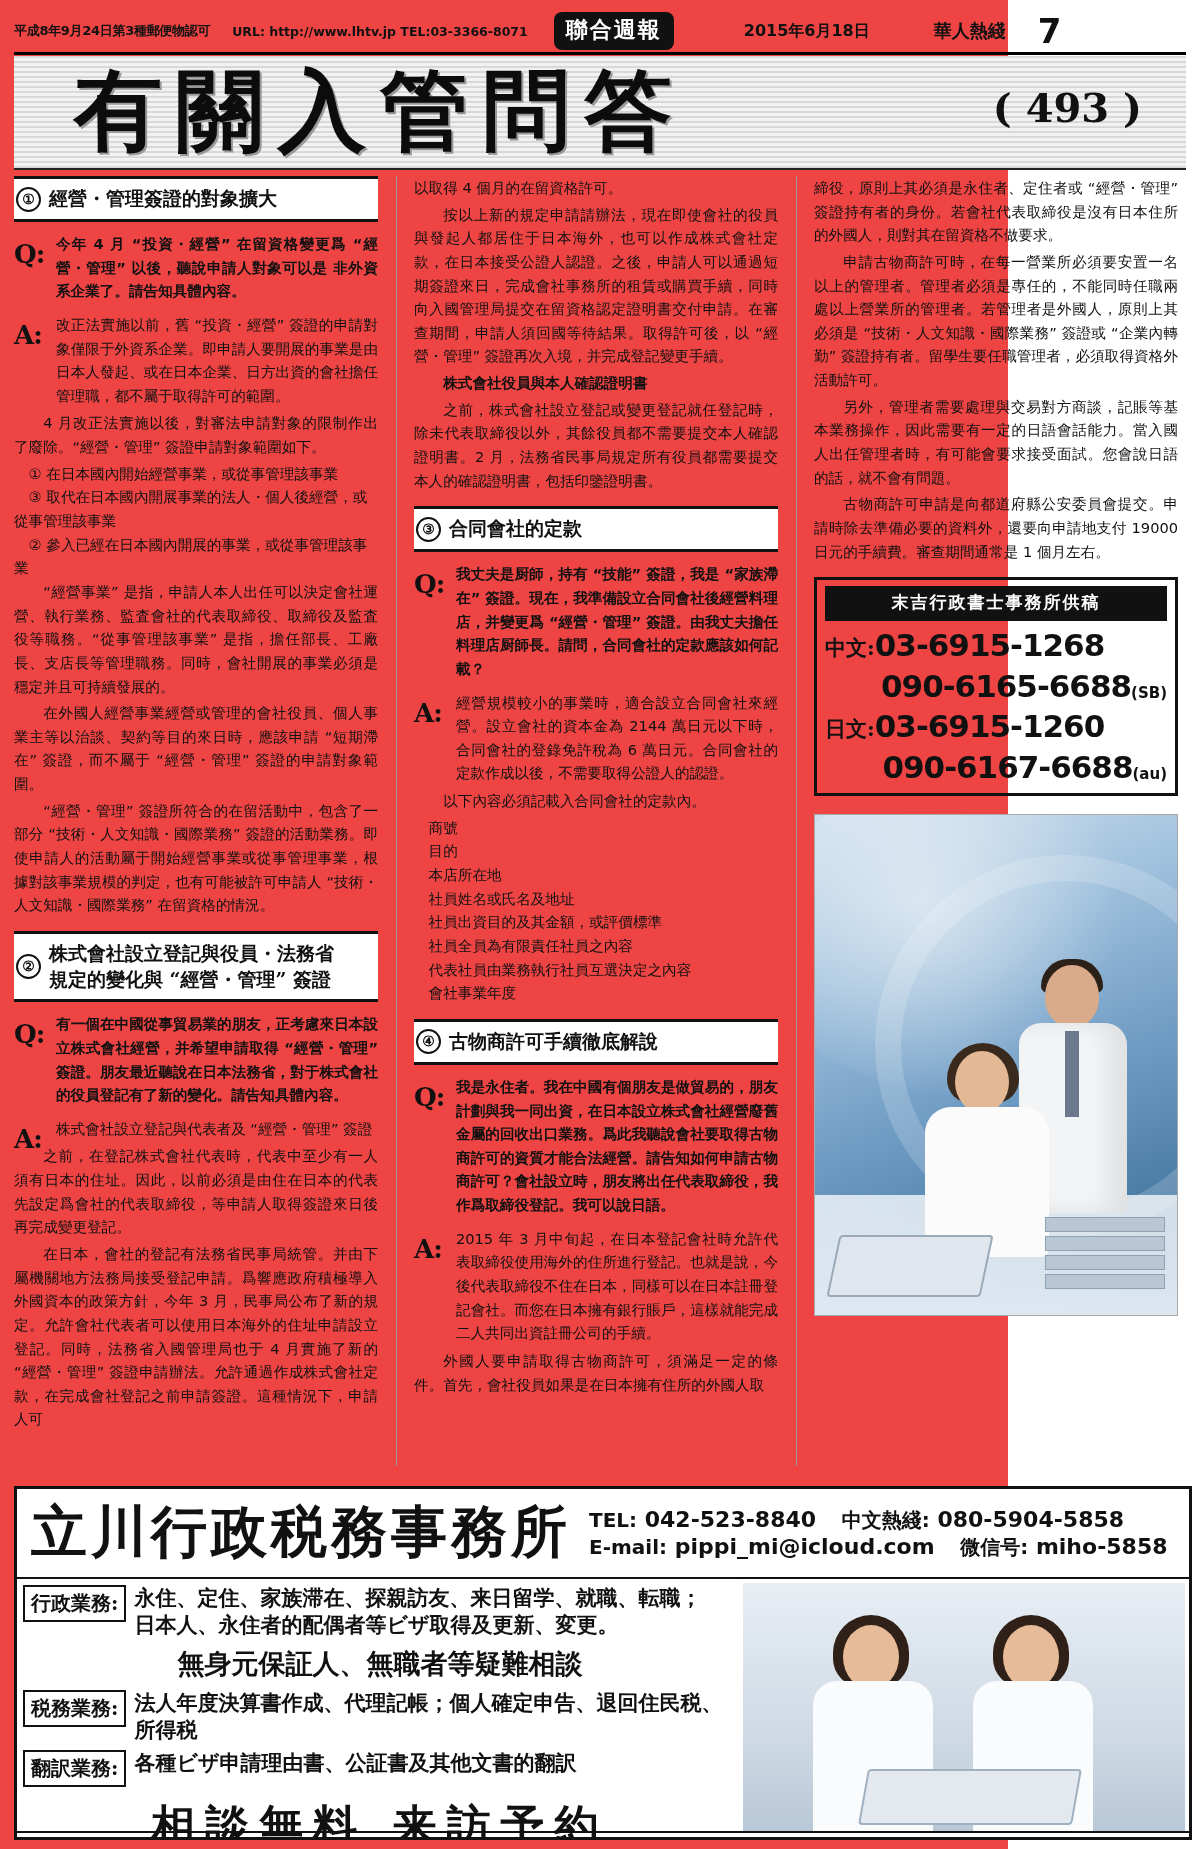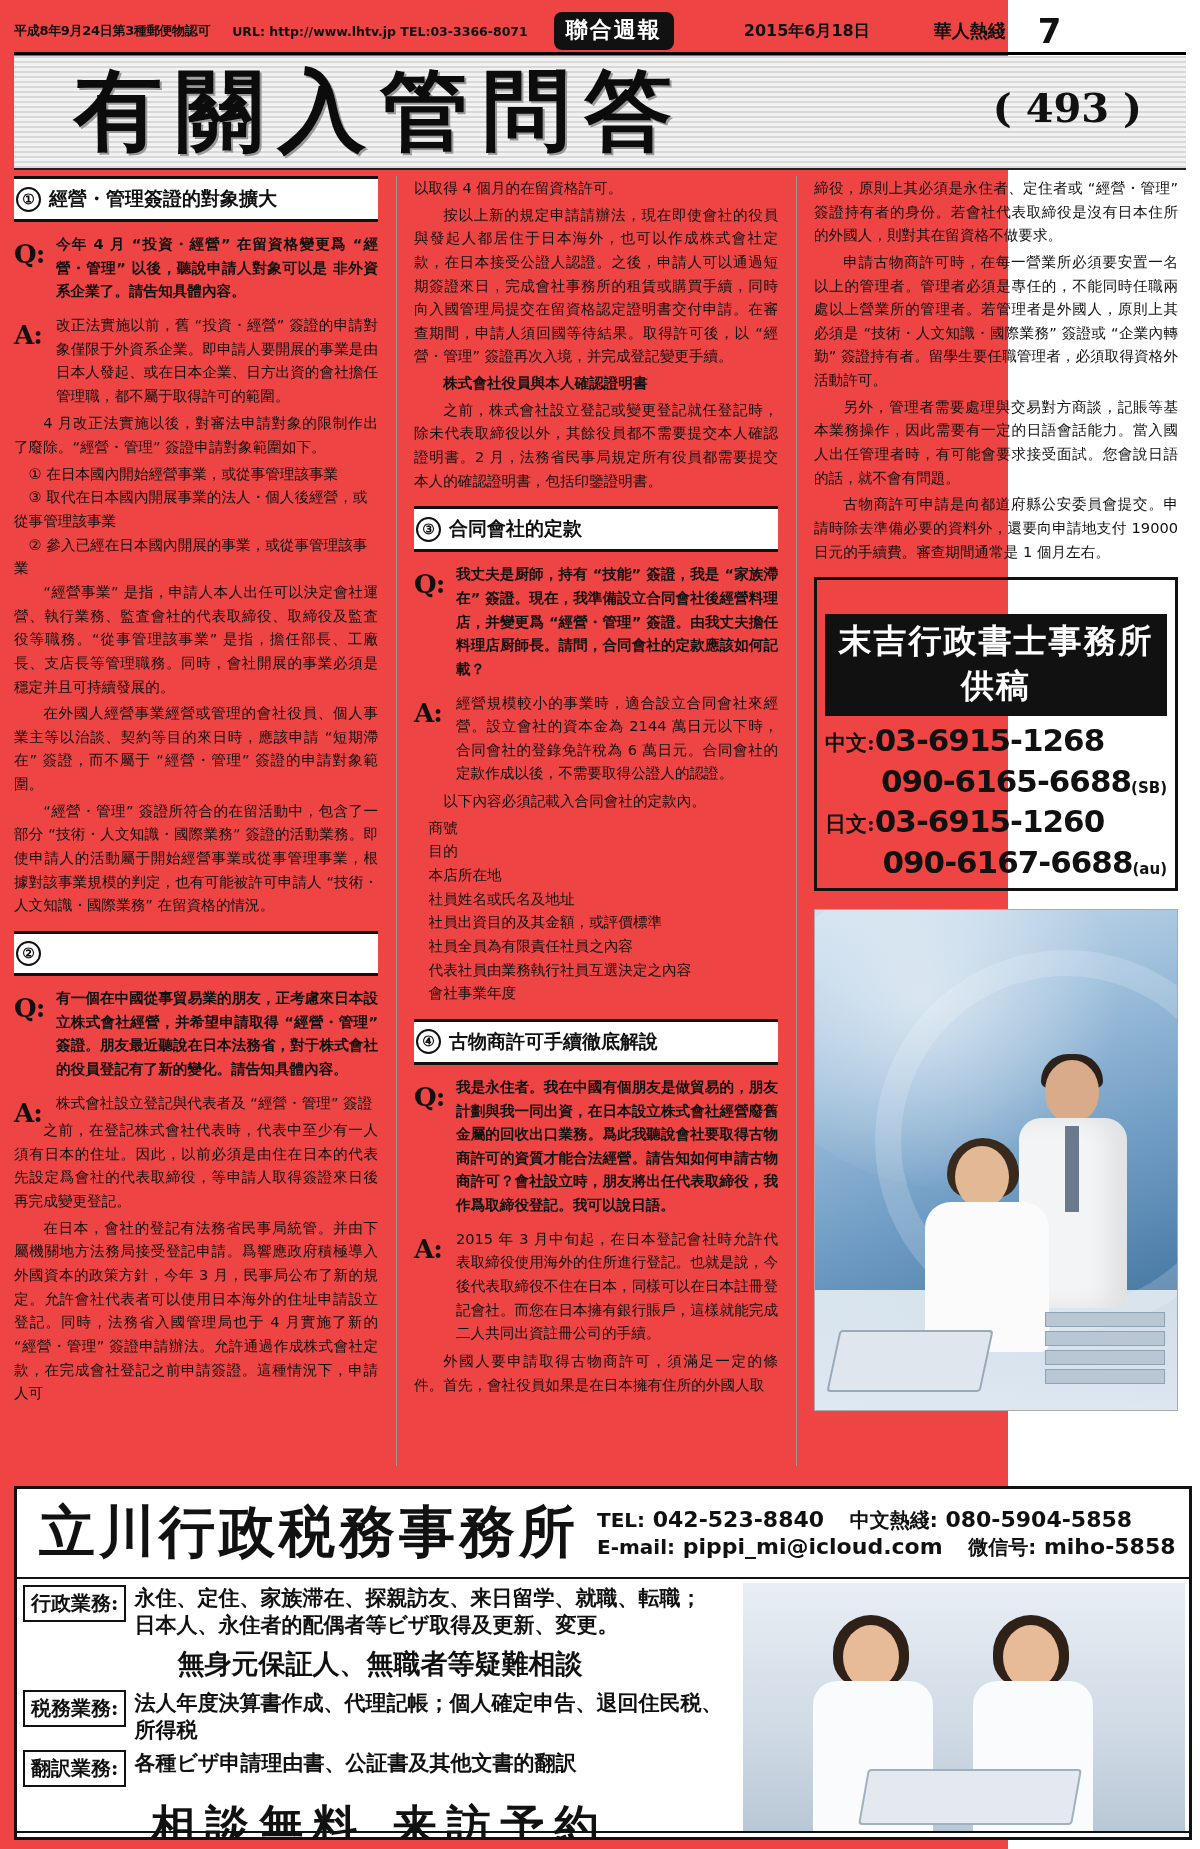--- a/index.html
+++ b/index.html
@@ -75,22 +75,22 @@
   .qa.q{font-weight:bold;}
   p.body{margin:0 0 3px 0;font-size:14.6px;line-height:1.62;text-align:justify;text-indent:2em;}
   p.body.noind{text-indent:0;}
   p.list{margin:0;font-size:14.6px;line-height:1.62;text-indent:1em;}
 
   
   .promo{
     margin-top:14px;border:3px solid #111;padding:6px 8px 10px;
   }
   .promo .hdr{
-    background:#111;color:#fff;text-align:center;font-size:33px;font-weight:bold;
-    padding:5px 0 7px;letter-spacing:2px;font-family:"DejaVu Serif","Liberation Serif",serif;margin-top:28px;
+    background:#111;color:#fff;text-align:center;font-size:17px;font-weight:bold;
+    padding:5px 0 7px;letter-spacing:2px;font-family:"DejaVu Serif","Liberation Serif",serif;
   }
   .promo .row{display:flex;align-items:flex-end;margin-top:8px;}
   .promo .lab{font-size:21px;font-weight:bold;white-space:nowrap;font-family:"DejaVu Serif","Liberation Serif",serif;}
   .promo .tel{font-size:31px;font-weight:bold;letter-spacing:-1px;line-height:1.05;}
   .promo .sup{font-size:15px;font-weight:bold;}
 
   
   .photo{
     margin-top:18px;height:500px;border:1px solid #aaa;position:relative;overflow:hidden;
     background:linear-gradient(160deg,#cfe0ef 0%,#9fc0dc 28%,#6f9cc4 55%,#4d7ea8 78%,#2f5f88 100%);
@@ -118,21 +118,21 @@
   .photo .laptop{position:absolute;left:18px;bottom:18px;width:150px;height:58px;background:#dfe6ee;border:2px solid #9aa9b8;border-radius:4px;transform:skewX(-12deg);}
 
   
   .ad{
     position:absolute;left:14px;top:1486px;width:1172px;height:348px;
     border:3px solid #111;background:#fff;overflow:hidden;
   }
   .ad .topline{display:flex;align-items:center;height:88px;border-bottom:2px solid #111;}
   .ad .adname{
     font-family:Liberation Mono, monospace;font-weight:bold;
-    font-size:56px;letter-spacing:4px;padding-left:22px;white-space:nowrap;
+    font-size:56px;letter-spacing:4px;padding-left:14px;white-space:nowrap;
   }
   .ad .contact{margin-left:18px;line-height:1.25;}
   .ad .crow{font-size:22px;font-weight:bold;white-space:nowrap;}
   .ad .crow .k{font-size:20px;}
   .ad .crow .hot{margin-left:18px;text-align:center;}
   .ad .body{display:flex;height:252px;}
   .ad .left{width:720px;padding:6px 6px 0 6px;}
   .ad .svcrow{display:flex;align-items:flex-start;margin-bottom:6px;}
   .ad .tag{
     border:2px solid #111;font-size:20px;font-weight:bold;padding:3px 6px;
@@ -200,20 +200,22 @@
       <p class="body">4 月改正法實施以後，對審法申請對象的限制作出了廢除。“經營・管理” 簽證申請對象範圍如下。</p>
       <p class="list">① 在日本國內開始經營事業，或從事管理該事業</p>
       <p class="list">③ 取代在日本國內開展事業的法人・個人後經營，或從事管理該事業</p>
       <p class="list">② 參入已經在日本國內開展的事業，或從事管理該事業</p>
       <p class="body">“經營事業” 是指，申請人本人出任可以決定會社運營、執行業務、監査會社的代表取締役、取締役及監査役等職務。“從事管理該事業” 是指，擔任部長、工廠長、支店長等管理職務。同時，會社開展的事業必須是穩定并且可持續發展的。</p>
       <p class="body">在外國人經營事業經營或管理的會社役員、個人事業主等以治談、契約等目的來日時，應該申請 “短期滯在” 簽證，而不屬于 “經營・管理” 簽證的申請對象範圍。</p>
       <p class="body">“經營・管理” 簽證所符合的在留活動中，包含了一部分 “技術・人文知識・國際業務” 簽證的活動業務。即使申請人的活動屬于開始經營事業或從事管理事業，根據對該事業規模的判定，也有可能被許可申請人 “技術・人文知識・國際業務” 在留資格的情況。</p>
 
       <div class="sechead" style="margin-top:14px;white-space:pre-line;line-height:1.35;">
         <span class="circ">②</span>
+        <span>株式會社設立登記與役員・法務省
+規定的變化與 “經營・管理” 簽證</span>
       </div>
       <div class="qa q">
         <span class="mark">Q:</span>
         <span>有一個在中國從事貿易業的朋友，正考慮來日本設立株式會社經營，并希望申請取得 “經營・管理” 簽證。朋友最近聽說在日本法務省，對于株式會社的役員登記有了新的變化。請告知具體內容。</span>
       </div>
       <div class="qa">
         <span class="mark">A:</span>
         <span>株式會社設立登記與代表者及 “經營・管理” 簽證</span>
       </div>
       <p class="body">之前，在登記株式會社代表時，代表中至少有一人須有日本的住址。因此，以前必須是由住在日本的代表先設定爲會社的代表取締役，等申請人取得簽證來日後再完成變更登記。</p>

